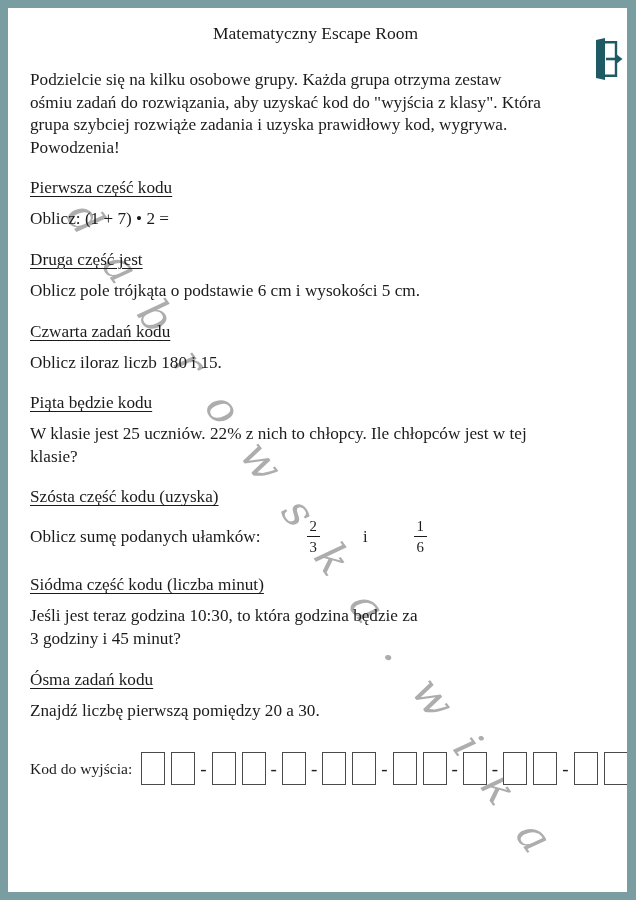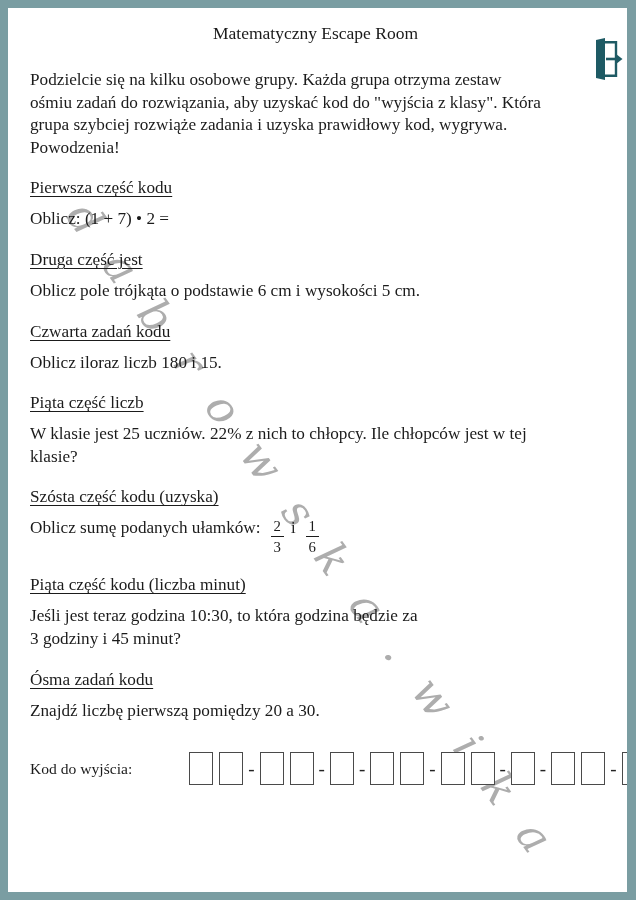--- a/index.html
+++ b/index.html
@@ -31,33 +31,32 @@
     margin:0 0 9px 0;
     font-size:17.2px;font-weight:normal;line-height:22px;
     text-decoration:underline;
     text-underline-offset:3px;
     text-decoration-thickness:1.2px;
   }
   .task p{
     margin:0;font-size:17.2px;line-height:22.6px;
     white-space:pre-line;
   }
-  .fraction-line{display:flex;align-items:flex-start;white-space:normal;}
+  .fraction-line{display:flex;align-items:center;white-space:normal;gap:36px;}
   .frac{
     display:inline-flex;flex-direction:column;align-items:center;
     font-size:14.8px;line-height:1.22;
     margin-left:10px;
   }
   .frac .num{border-bottom:1.4px solid #1b1b1b;padding:0 3px 1px 3px;}
   .frac .den{padding-top:1px;}
   .frac-sep{margin-left:7px;font-size:16.5px;}
   .code-row{
     display:flex;align-items:center;
     margin-top:30px;
-    gap:48px;
   }
   .code-label{font-size:15.6px;white-space:nowrap;}
   #code-boxes{display:inline-flex;align-items:center;gap:5px;margin-left:9px;}
   .code-group{display:inline-flex;gap:6px;}
   .code-box{
     display:inline-block;width:22px;height:31px;
     border:1.6px solid #4a4a4a;background:#fff;
   }
   .code-dash{font-size:19px;color:#222;line-height:1;}
   .watermark{
@@ -107,21 +106,21 @@
       <p>Oblicz pole trójkąta o podstawie 6 cm i wysokości 5 cm.</p>
     </section>
 
 
     <section class="task">
       <h2>Czwarta zadań kodu</h2>
       <p>Oblicz iloraz liczb 180 i 15.</p>
     </section>
 
     <section class="task">
-      <h2>Piąta część liczb</h2>
+      <h2>Piąta będzie kodu</h2>
       <p>W klasie jest 25 uczniów. 22% z nich to chłopcy. Ile chłopców jest w tej
 klasie?</p>
     </section>
 
     <section class="task">
       <h2>Szósta część kodu (uzyska)</h2>
       <p class="fraction-line">
         <span>Oblicz sumę podanych ułamków:</span>
         <span class="frac">
           <span class="num">2</span>
@@ -129,21 +128,21 @@
         </span>
         <span class="frac-sep">i</span>
         <span class="frac">
           <span class="num">1</span>
           <span class="den">6</span>
         </span>
       </p>
     </section>
 
     <section class="task">
-      <h2>Piąta część kodu (liczba minut)</h2>
+      <h2>Siódma część kodu (liczba minut)</h2>
       <p>Jeśli jest teraz godzina 10:30, to która godzina będzie za
 3 godziny i 45 minut?</p>
     </section>
 
     <section class="task">
       <h2>Ósma zadań kodu</h2>
       <p>Znajdź liczbę pierwszą pomiędzy 20 a 30.</p>
     </section>
 
     <div class="code-row">

